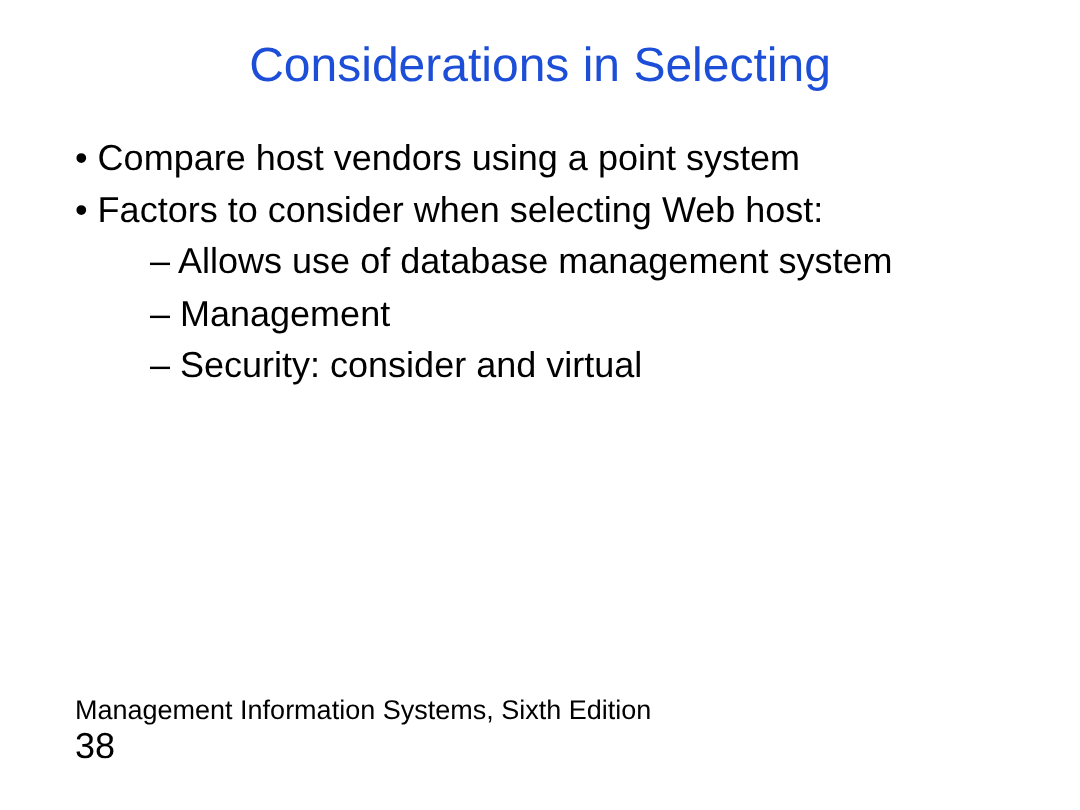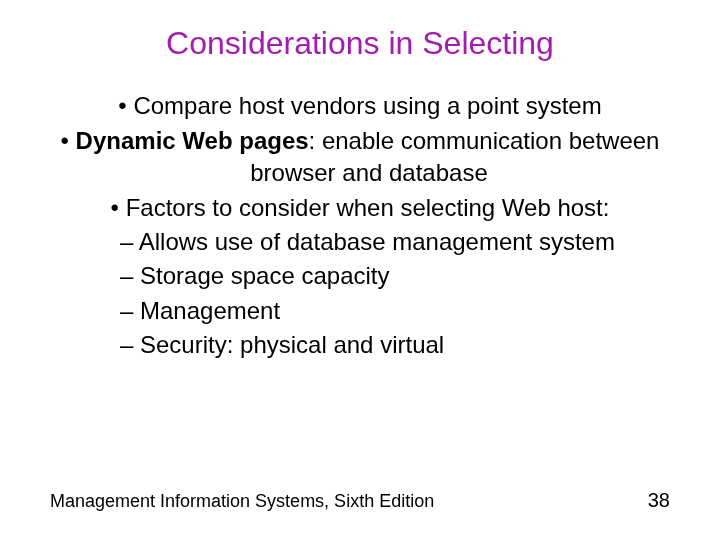--- a/index.html
+++ b/index.html
@@ -16,104 +16,98 @@
       overflow: hidden;
     }
     .slide {
       width: 100%;
       height: 100%;
       padding: 24px 50px 20px 50px;
       position: relative;
     }
     .title {
       text-align: center;
-      color: #a21caf;
+      color: #1d4ed8;
       font-size: 32px;
       font-weight: normal;
       line-height: 1.2;
       margin-bottom: 28px;
     }
     .content {
       color: #000000;
       font-size: 24px;
       line-height: 1.35;
     }
     .bullet-main {
       margin-left: 18px;
       text-indent: -18px;
       margin-bottom: 2px;
-      text-align: center;
     }
     .bullet-main::before {
       content: "•  ";
     }
     .bullet-sub {
-      margin-left: 92px;
+      margin-left: 72px;
       text-indent: -22px;
       margin-bottom: 2px;
     }
     .bullet-sub::before {
       content: "–  ";
     }
     .bold {
       font-weight: bold;
     }
     .footer {
       position: absolute;
       bottom: 28px;
       left: 50px;
       right: 50px;
       display: flex;
       justify-content: space-between;
       align-items: baseline;
       font-size: 18px;
       color: #000000;
+      flex-direction: column;
     }
     .page-number {
-      font-size: 20px;
+      font-size: 24px;
     }
   </style>
 </head>
 <body>
 
 <div class="slide">
 
   <h1 class="title">
     <span>Considerations in Selecting</span><br>
   </h1>
 
   <div class="content">
 
     <div class="bullet-main">
       <span>Compare host vendors using a point system</span>
     </div>
 
-    <div class="bullet-main">
-      <span class="bold">Dynamic Web pages</span><span>: enable communication between browser and database</span>
-    </div>
 
     <div class="bullet-main">
       <span>Factors to consider when selecting Web host:</span>
     </div>
 
     <div class="bullet-sub">
       <span>Allows use of database management system</span>
     </div>
 
-    <div class="bullet-sub">
-      <span>Storage space capacity</span>
-    </div>
 
 
     <div class="bullet-sub">
       <span>Management</span>
     </div>
 
     <div class="bullet-sub">
-      <span>Security: physical and virtual</span>
+      <span>Security: consider and virtual</span>
     </div>
 
   </div>
 
   <div class="footer">
     <span>Management Information Systems, Sixth Edition</span>
     <span class="page-number">38</span>
   </div>
 
 </div>

